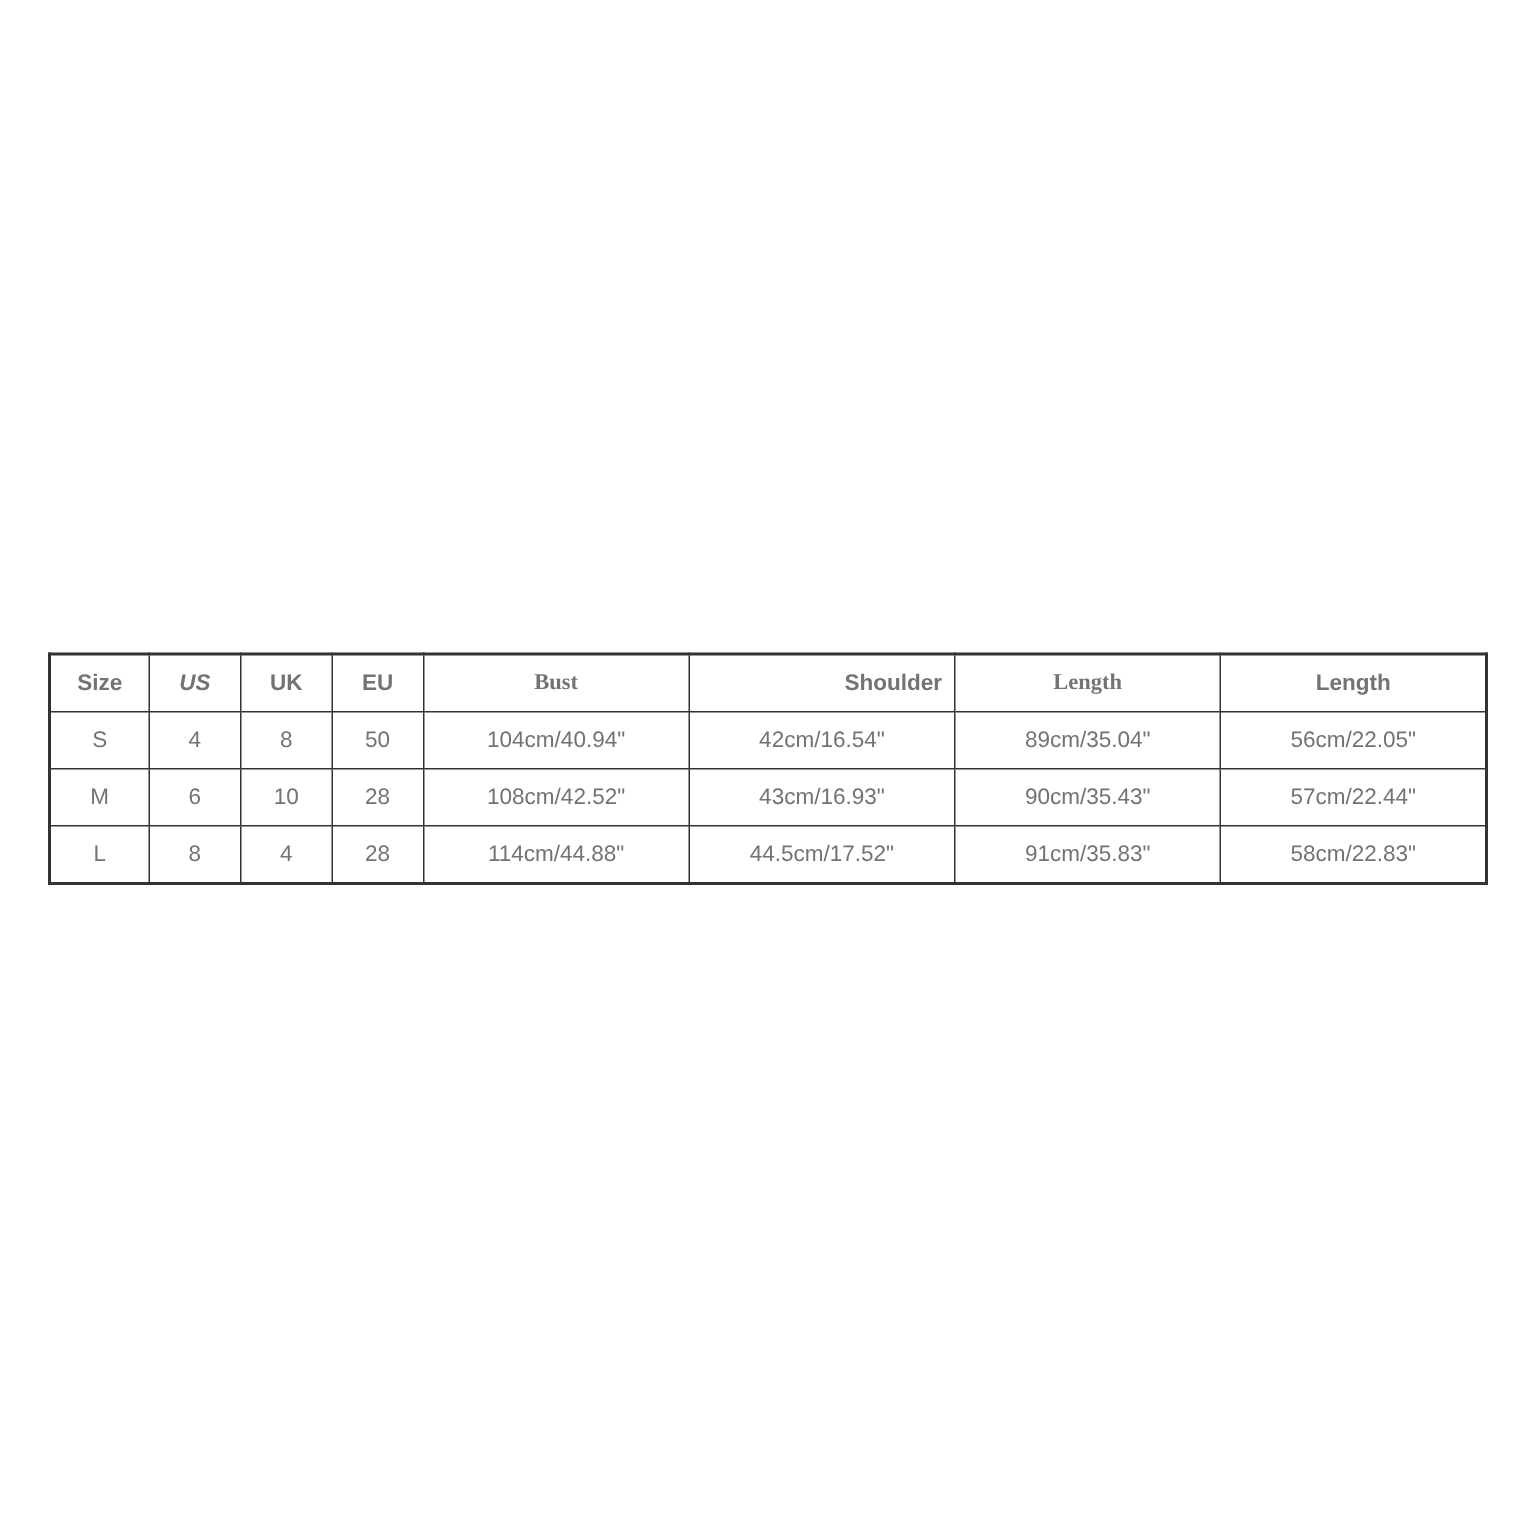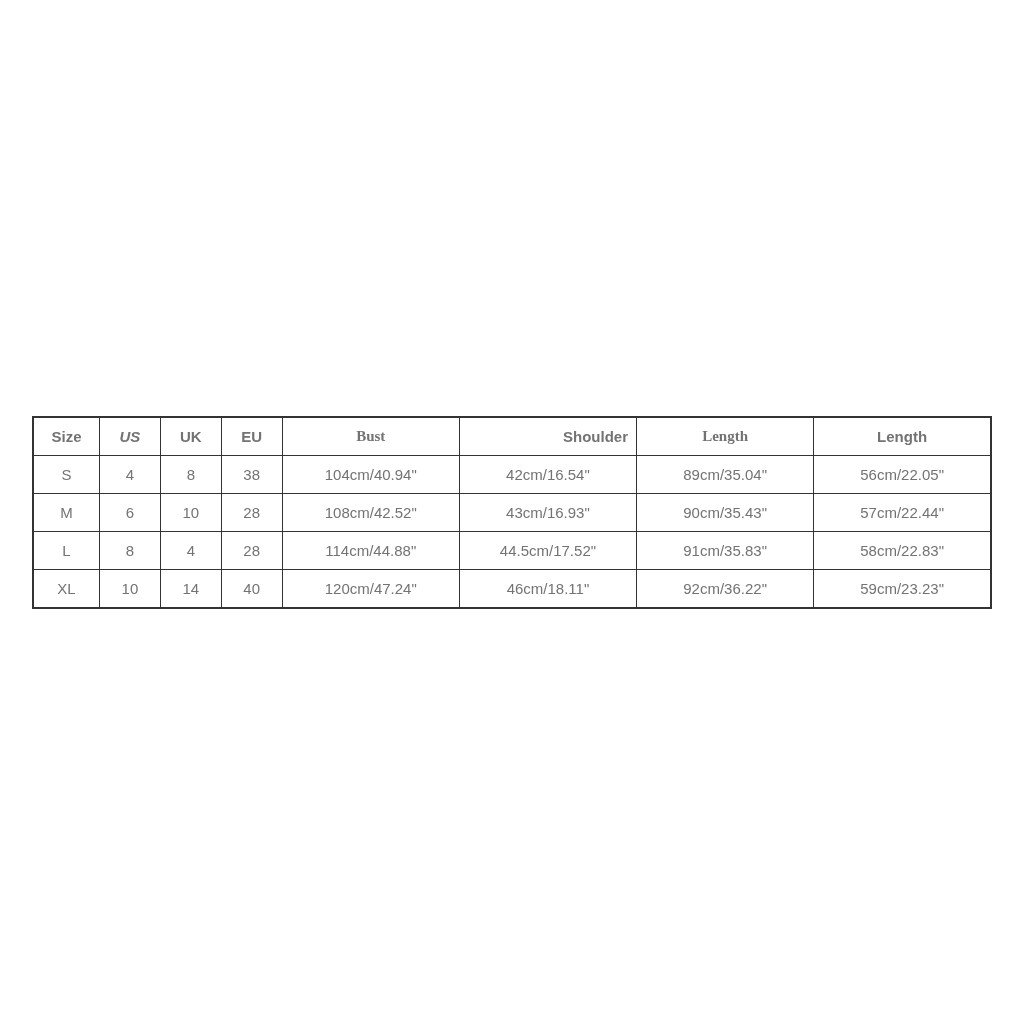--- a/index.html
+++ b/index.html
@@ -70,21 +70,21 @@
         <th class="col-shoulder">Shoulder</th>
         <th class="col-length">Length</th>
         <th class="col-sleeve">Length</th>
       </tr>
     </thead>
     <tbody id="table-body">
     <tr>
           <td>S</td>
           <td>4</td>
           <td>8</td>
-          <td>38</td>
+          <td>50</td>
           <td>104cm/40.94"</td>
           <td>42cm/16.54"</td>
           <td>89cm/35.04"</td>
           <td>56cm/22.05"</td>
         </tr>
         <tr>
           <td>M</td>
           <td>6</td>
           <td>10</td>
           <td>28</td>
@@ -96,25 +96,15 @@
         <tr>
           <td>L</td>
           <td>8</td>
           <td>4</td>
           <td>28</td>
           <td>114cm/44.88"</td>
           <td>44.5cm/17.52"</td>
           <td>91cm/35.83"</td>
           <td>58cm/22.83"</td>
         </tr>
-        <tr>
-          <td>XL</td>
-          <td>10</td>
-          <td>14</td>
-          <td>40</td>
-          <td>120cm/47.24"</td>
-          <td>46cm/18.11"</td>
-          <td>92cm/36.22"</td>
-          <td>59cm/23.23"</td>
-        </tr>
       </tbody>
   </table>
 </div>
 
 </body></html>

